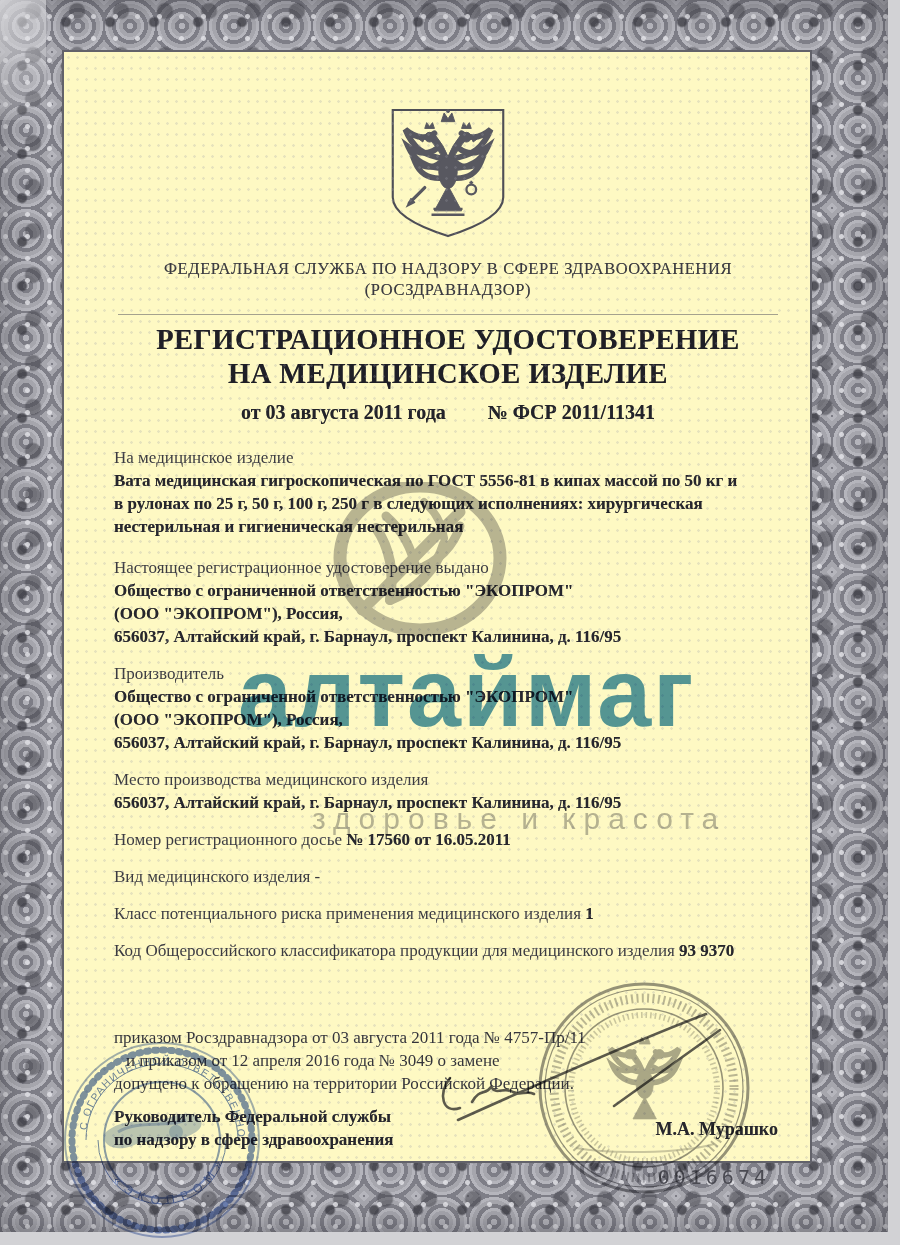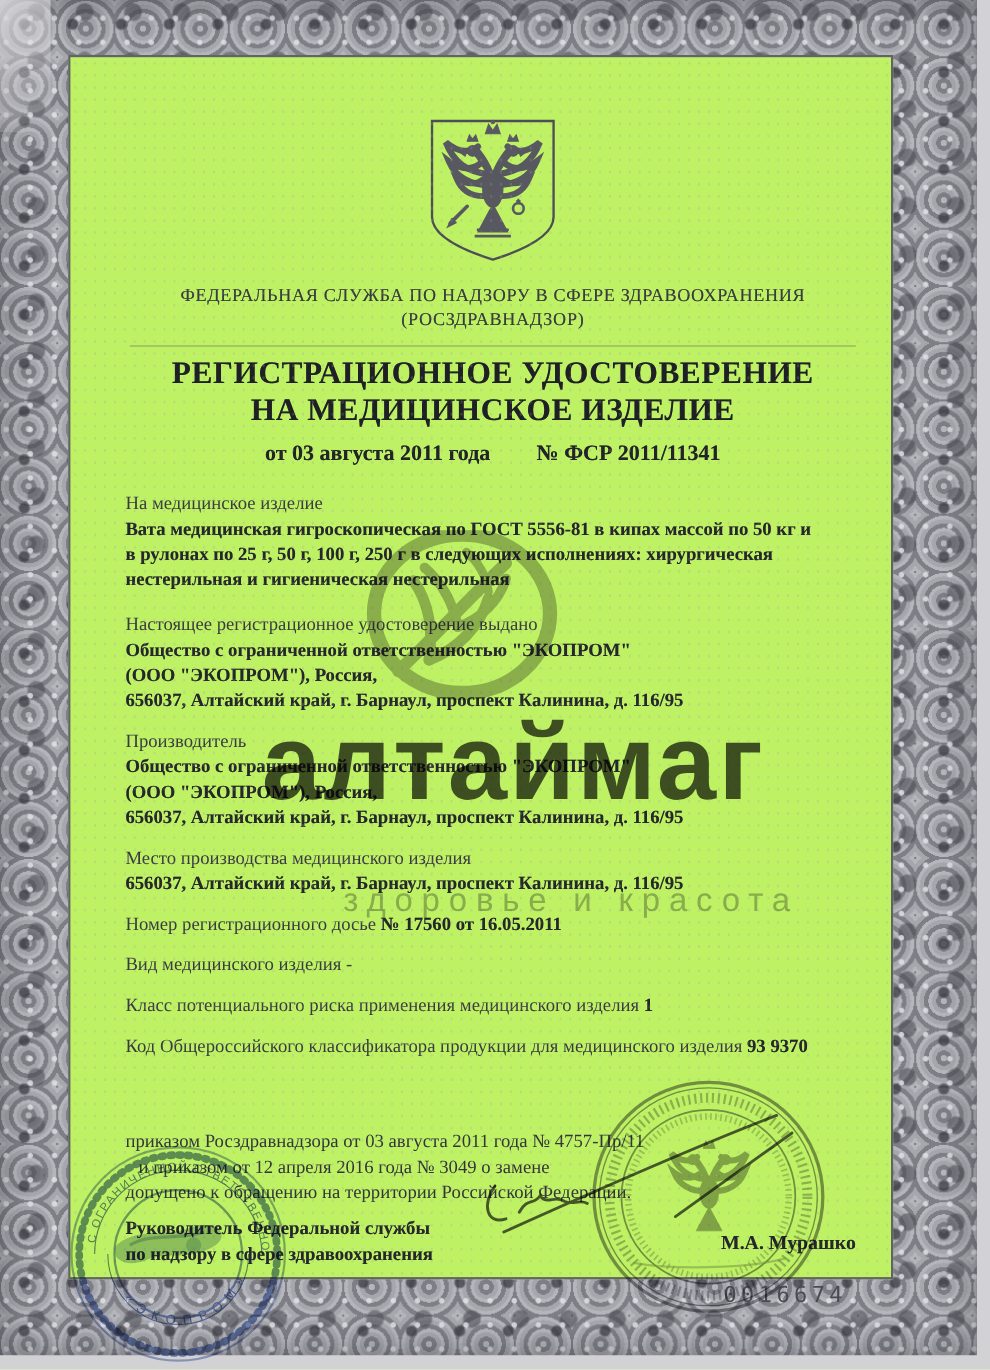--- a/index.html
+++ b/index.html
@@ -14,21 +14,21 @@
       radial-gradient(circle at 25% 75%, rgba(225,225,230,.85) 0 2px, rgba(225,225,230,0) 3px),
       radial-gradient(circle at 75% 25%, rgba(70,70,78,.55) 0 7px, rgba(70,70,78,0) 9px),
       repeating-radial-gradient(circle at 50% 50%, #b5b5bc 0 3px, #7e7e87 3px 7px, #a6a6ad 7px 11px);
     background-size: 44px 44px, 22px 22px, 44px 44px, 52px 52px;
     box-shadow: inset 0 0 28px rgba(40,40,46,.5);}
   .frame-light-edge{position:absolute;left:0;top:0;width:46px;height:120px;
     background:linear-gradient(135deg, rgba(228,228,231,.8), rgba(228,228,231,0));}
 
   
   .page{position:absolute;left:62px;top:50px;width:750px;height:1113px;
-    background:#bef264;border:2px solid #62626a;box-sizing:border-box;
+    background:#fef9c3;border:2px solid #62626a;box-sizing:border-box;
     padding:0 28px 0 50px;}
   .page::after{content:"";position:absolute;inset:0;pointer-events:none;
     background-image:radial-gradient(rgba(160,160,168,.25) 1px, transparent 1.4px);
     background-size:9px 11px;}
 
   .center{text-align:center;}
   .emblem{width:126px;margin:54px auto 0;display:block;}
   .agency{margin-top:16px;font-size:16.5px;letter-spacing:.6px;color:#3a3a41;line-height:1.28;
     text-shadow:0 0 .5px rgba(20,20,26,.45);}
   .rule{margin:14px 4px 0;border:0;border-top:1.5px solid rgba(90,90,98,.55);}
@@ -47,21 +47,21 @@
   .sig-row{margin-top:10px;display:flex;justify-content:space-between;align-items:flex-start;}
   .sig-role{font-weight:bold;font-size:17px;line-height:23px;color:#26262d;text-shadow:0 0 .5px rgba(10,10,16,.4);}
   .sig-name{font-weight:bold;font-size:18px;color:#26262d;margin-top:14px;margin-right:4px;white-space:nowrap;
     text-shadow:0 0 .5px rgba(10,10,16,.4);}
   .serial{margin-top:14px;text-align:right;font-family:"DejaVu Sans Mono",monospace;
     font-size:20px;letter-spacing:4px;color:#4a4a52;padding-right:12px;}
 
   
   .overlay{position:absolute;pointer-events:none;mix-blend-mode:multiply;}
   .wm-text{left:238px;top:644px;font-family:"Liberation Sans",sans-serif;font-weight:bold;
-    font-size:97px;letter-spacing:2px;color:#000000;opacity:.68;line-height:1;}
+    font-size:97px;letter-spacing:2px;color:#0369a1;opacity:.68;line-height:1;}
   .wm-sub{left:312px;top:762px;font-family:"Liberation Sans",sans-serif;
     font-size:30px;letter-spacing:8px;color:#9d9da5;opacity:.75;margin-top:40px;}
 </style>
 </head>
 <body>
 
 <div id="canvas">
 
   <div class="frame"></div>
   <div class="frame-light-edge"></div>

